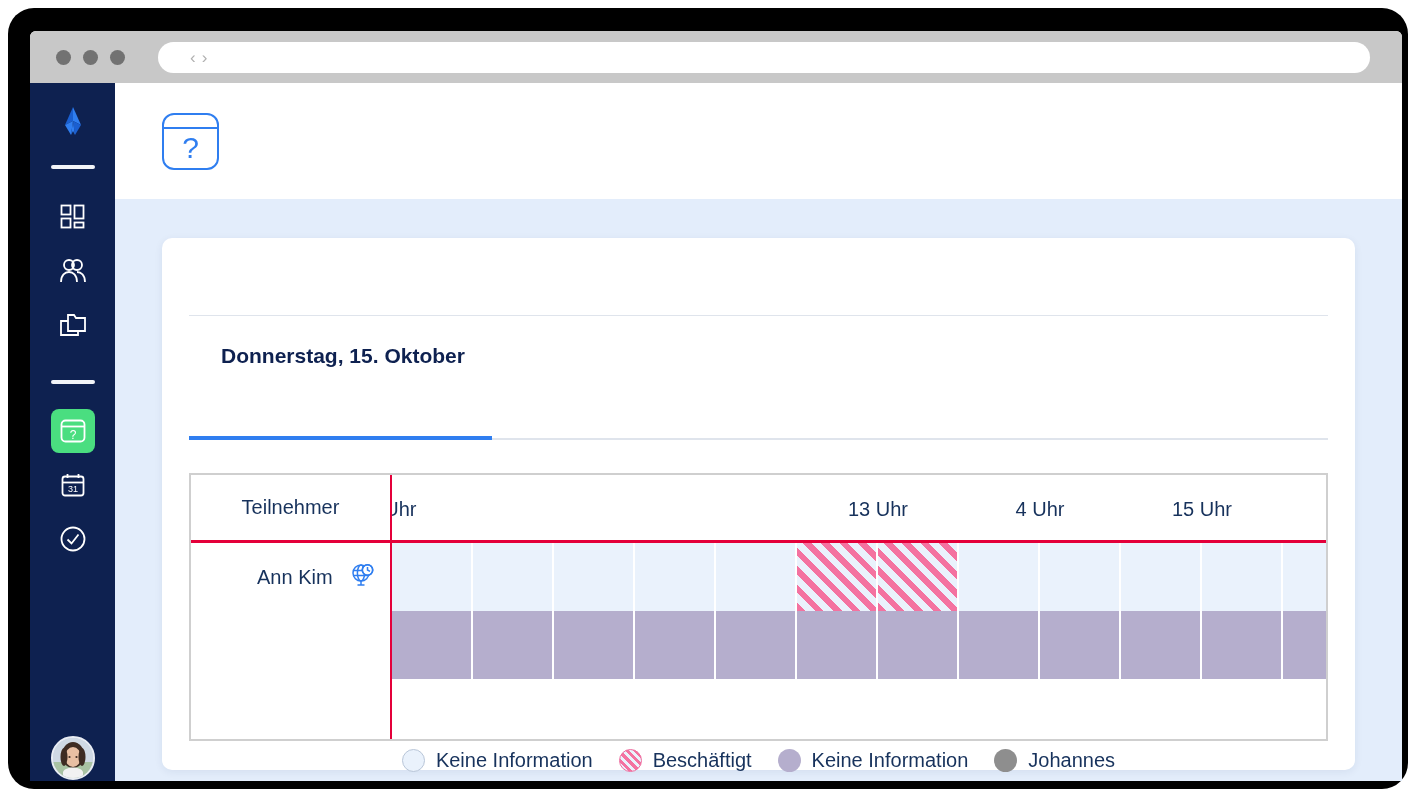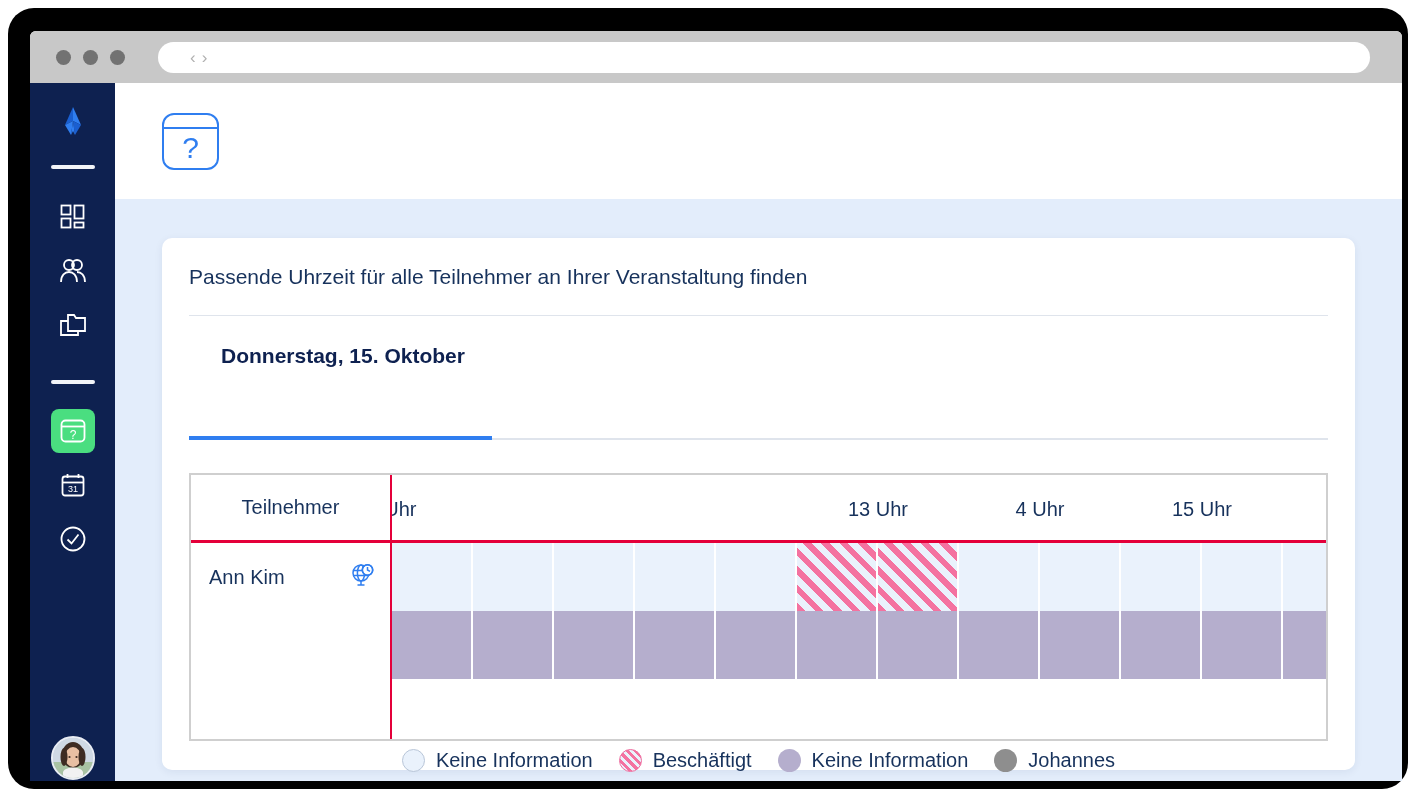--- a/index.html
+++ b/index.html
@@ -198,21 +198,21 @@
     font-size: 20px; color: #17325c;
     border-bottom: 3px solid #e4003a;
   }
   .name-cell {
     height: 68px;
     display: flex; align-items: center;
     padding: 0 14px 0 18px;
     font-size: 20px; color: #17325c;
   }
   .name-cell.alt { background: #f4f4f4; }
-  .name-cell .nm { flex: 1; white-space: nowrap; overflow: hidden; }
+  .name-cell .nm { flex: 1; white-space: nowrap; overflow: hidden; margin-left: 48px; }
   .globe-icon { flex: none; margin-left: 6px; }
 
   
   .grid-area {
     position: absolute; left: 201px; top: 0;
     right: 0; height: 100%;
   }
   .time-head {
     position: relative;
     height: 68px;
@@ -369,21 +369,20 @@
 
       <div class="page-header">
         <div class="header-icon">
           <div class="bar"></div>
           <div class="qm">?</div>
         </div>
       </div>
 
       <div class="card">
 
-        <div class="card-subtitle">Passende Uhrzeit für alle Teilnehmer an Ihrer Veranstaltung finden</div>
         <div class="card-rule"></div>
 
         <div class="tabs">
           <span class="tab">Donnerstag, 15. Oktober</span>
         </div>
         <div class="tab-underline-track"></div>
         <div class="tab-underline-active"></div>
 
         <div class="sched">
           <div class="sched-inner">

